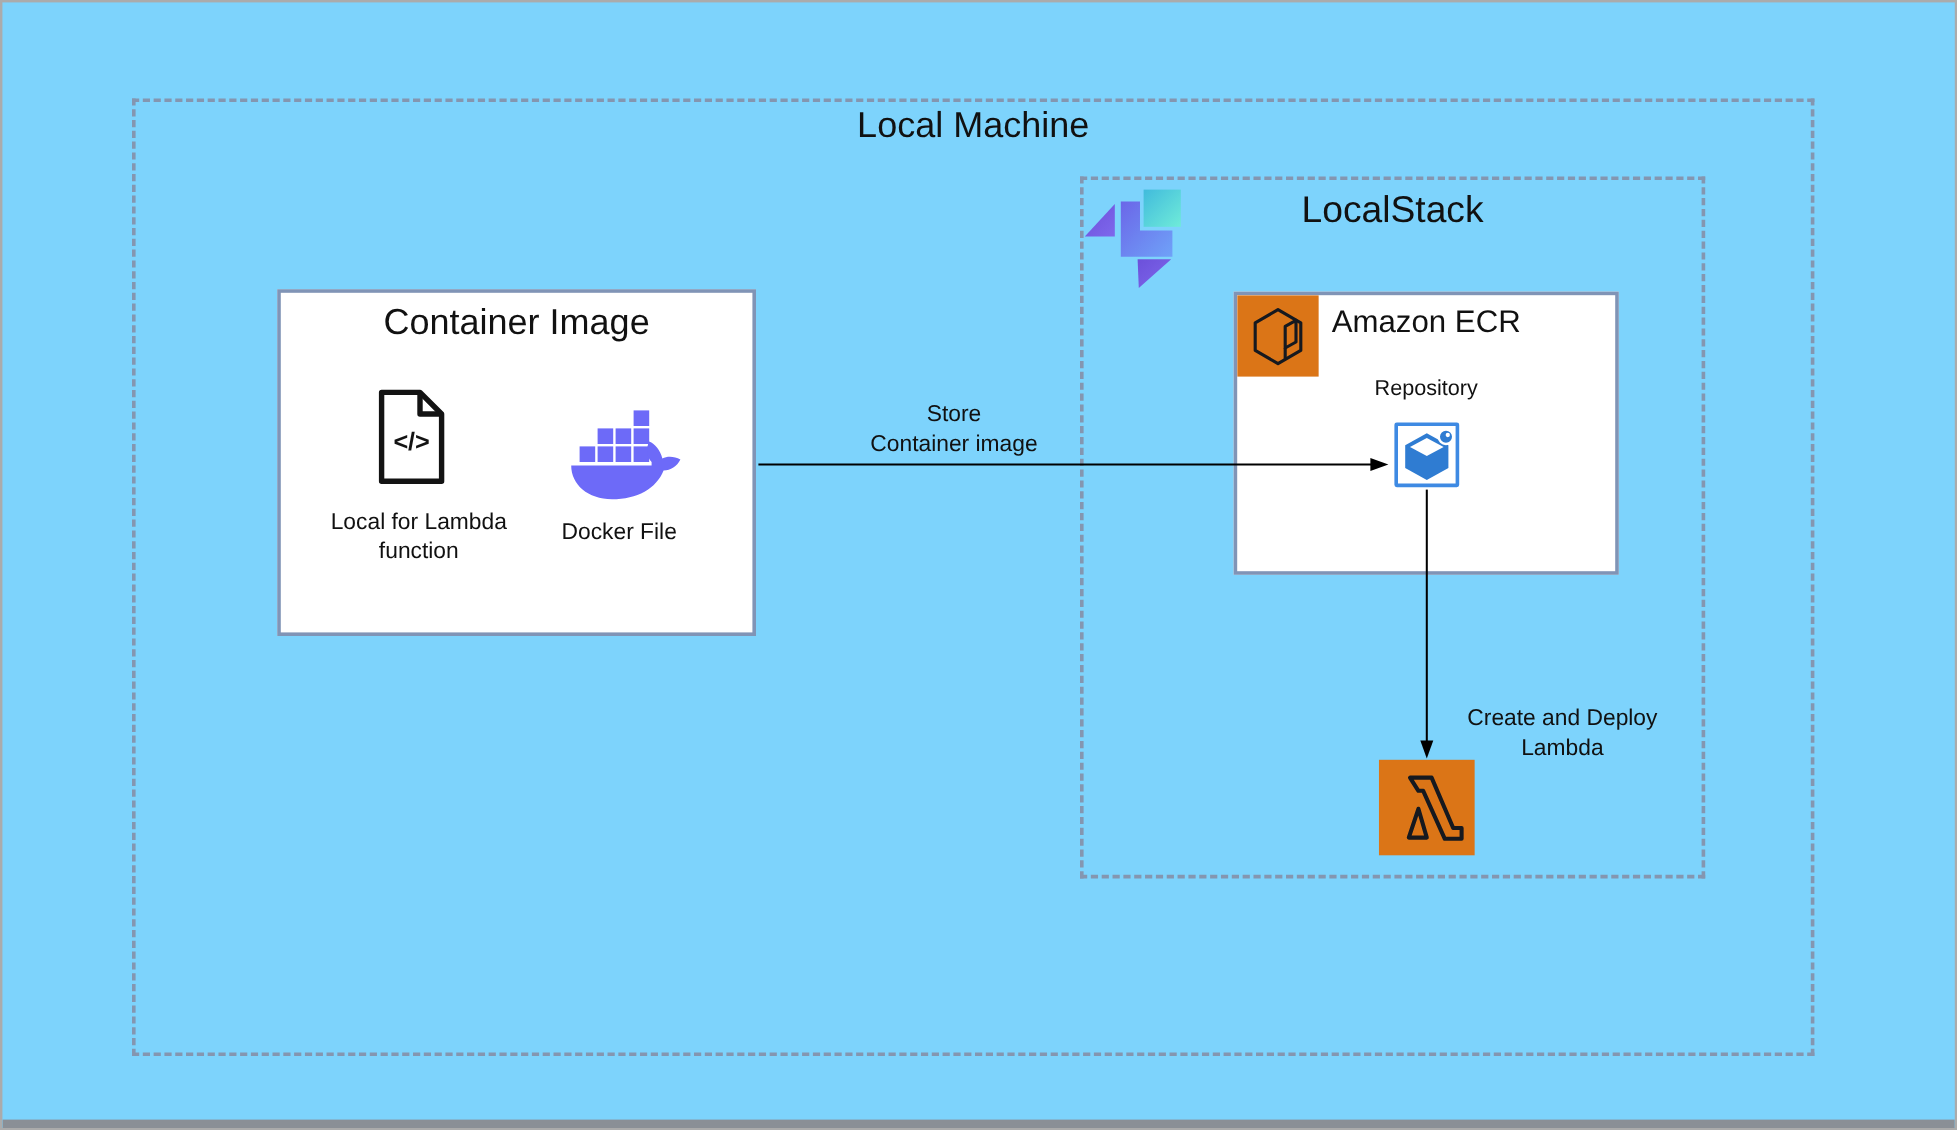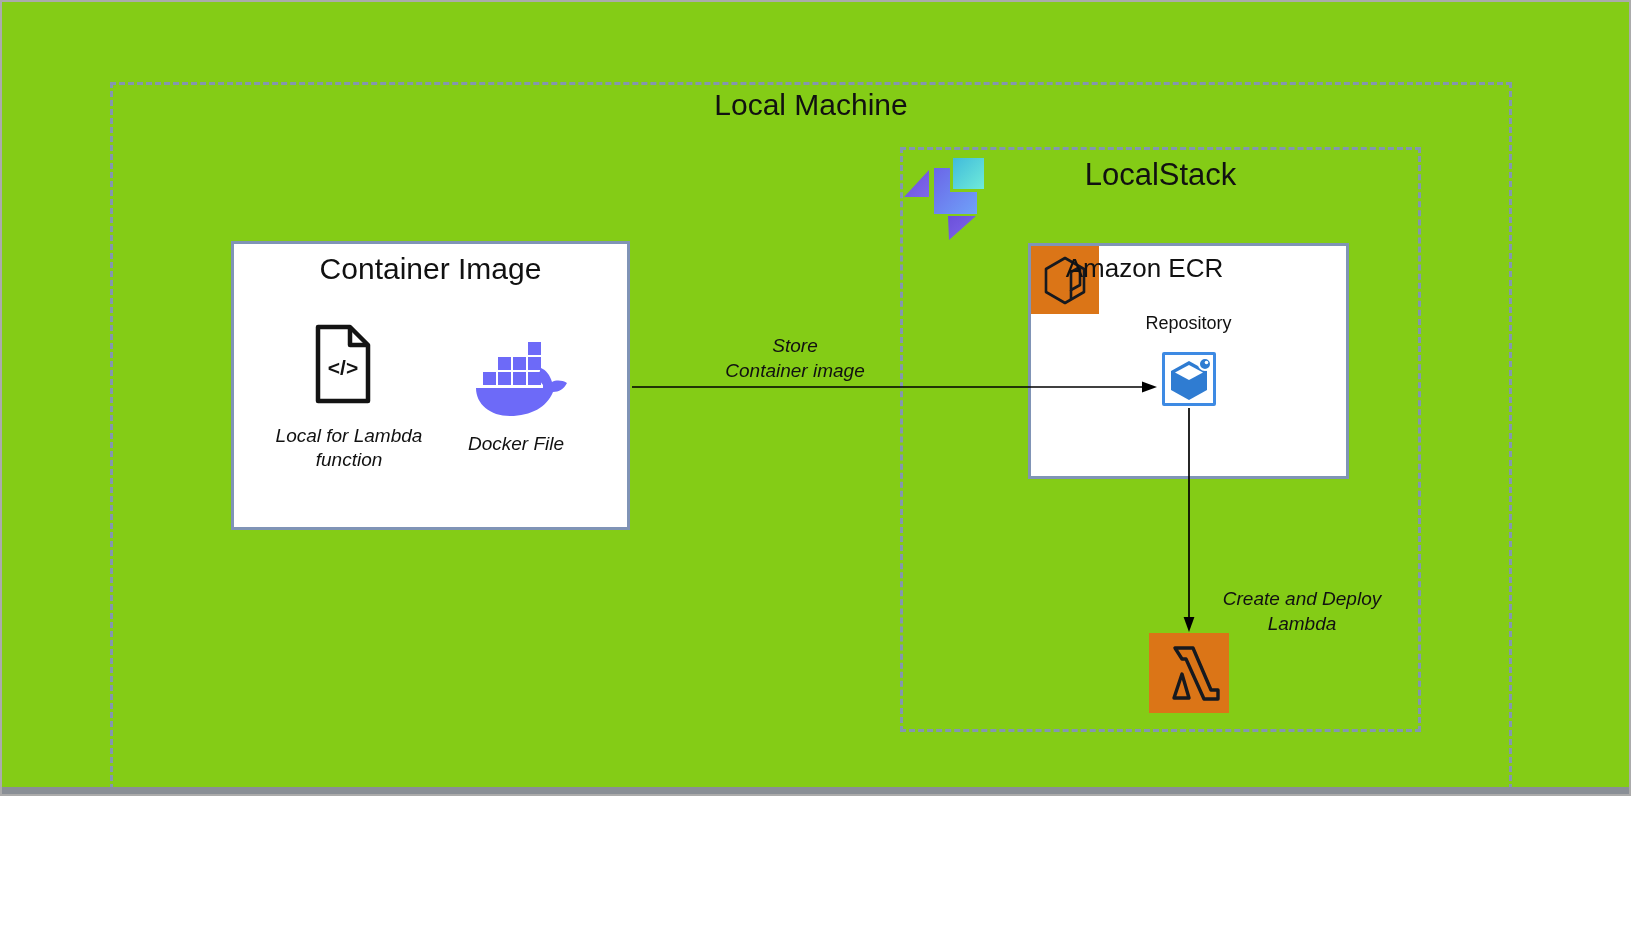--- a/index.html
+++ b/index.html
@@ -1,42 +1,42 @@
 <!DOCTYPE html>
 <html style="--dashed-border: #8496B0; --solid-border: #8094B6; --aws-orange: #DB7517; --docker-purple: #6D6AF8; --repo-blue: #2F7CD2; --repo-border-blue: #3E8AE3; --arrow-black: #000000; --text-black: #111111; --ls-cyan-a: #41BBDC; --ls-cyan-b: #6FEBD9; --ls-blue-a: #6B66E8; --ls-blue-b: #6FA2F8; --ls-purple-a: #6C50DA; --ls-purple-b: #7E68EC; --frame-gray: #ABABAB; --bottom-bar-gray: #8A8F96;"><head>
 <meta charset="utf-8">
 <style>
   html,body { margin:0; padding:0; background:#ffffff; }
   .page {
     position: relative;
     width: 1631px;
-    height: 796px;
+    height: 942px;
     box-sizing: border-box;
-    background: #84cc16;
+    background: #7dd3fc;
     border: 2px solid var(--frame-gray, #ababab);
     overflow: hidden;
     font-family: "Liberation Sans", "DejaVu Sans", sans-serif;
     color: var(--text-black, #111111);
   }
   .abs { position: absolute; }
   .dashed-box {
     border: 3px dashed var(--dashed-border, #8496B0);
     box-sizing: border-box;
     background: transparent;
   }
   .solid-box {
     border: 3px solid var(--solid-border, #8094B6);
     box-sizing: border-box;
     background: #ffffff;
   }
   .title-lg { font-size: 30px; line-height: 34px; text-align: center; white-space: nowrap; }
   .title-md { font-size: 26px; line-height: 30px; text-align: center; white-space: nowrap; }
   .label    { font-size: 19px; line-height: 24px; text-align: center; }
   .label-sm { font-size: 18px; line-height: 22px; text-align: center; }
-  .label div { white-space: nowrap; font-style: italic; }
+  .label div { white-space: nowrap; }
   .arrow-overlay { position:absolute; left:0; top:0; width:1631px; height:942px; pointer-events:none; }
   .repo-frame {
     box-sizing: border-box;
     border: 3px solid var(--repo-border-blue, #3E8AE3);
     border-radius: 2px;
     background: #ffffff;
     display: flex; align-items: center; justify-content: center;
   }
   .bottom-bar {
     position: absolute; left: 0; right: 0; bottom: 0; height: 7px;
@@ -116,21 +116,21 @@
   <div class="abs" style="left:1029px; top:244px; width:68px; height:68px;">
     <svg width="68" height="68" viewBox="0 0 68 68">
       <rect x="0" y="0" width="68" height="68" style="fill:var(--aws-orange, #DB7517)"></rect>
       <g fill="none" stroke="#16191f" stroke-width="2.6" stroke-linejoin="round">
         <path d="M34,12 L53,23 V46 L34,57 L15,46 V23 Z"></path>
         <path d="M40,26 L49,21 V39 L40,44 Z"></path>
         <path d="M40,44 V53"></path>
       </g>
     </svg>
   </div>
-  <div class="abs title-md" style="left:982px; top:251px; width:321px;">Amazon ECR</div>
+  <div class="abs title-md" style="left:1026px; top:251px; width:321px;">Amazon ECR</div>
 
   <div class="abs label-sm" style="left:1026px; top:310px; width:321px;">Repository</div>
   <div class="abs repo-frame" style="left:1160px; top:350px; width:54px; height:54px;">
     <svg width="48" height="48" viewBox="0 0 48 48">
       <polygon points="24,6 42,16 42,35 24,45 6,35 6,16" style="fill:var(--repo-blue, #2F7CD2)"></polygon>
       <polygon points="24,10 38,17.5 24,25 10,17.5" fill="#ffffff"></polygon>
       <circle cx="40" cy="9" r="6" style="fill:var(--repo-blue, #2F7CD2)" stroke="#ffffff" stroke-width="2"></circle>
       <circle cx="41.5" cy="7.5" r="1.8" fill="#ffffff"></circle>
     </svg>
   </div>

